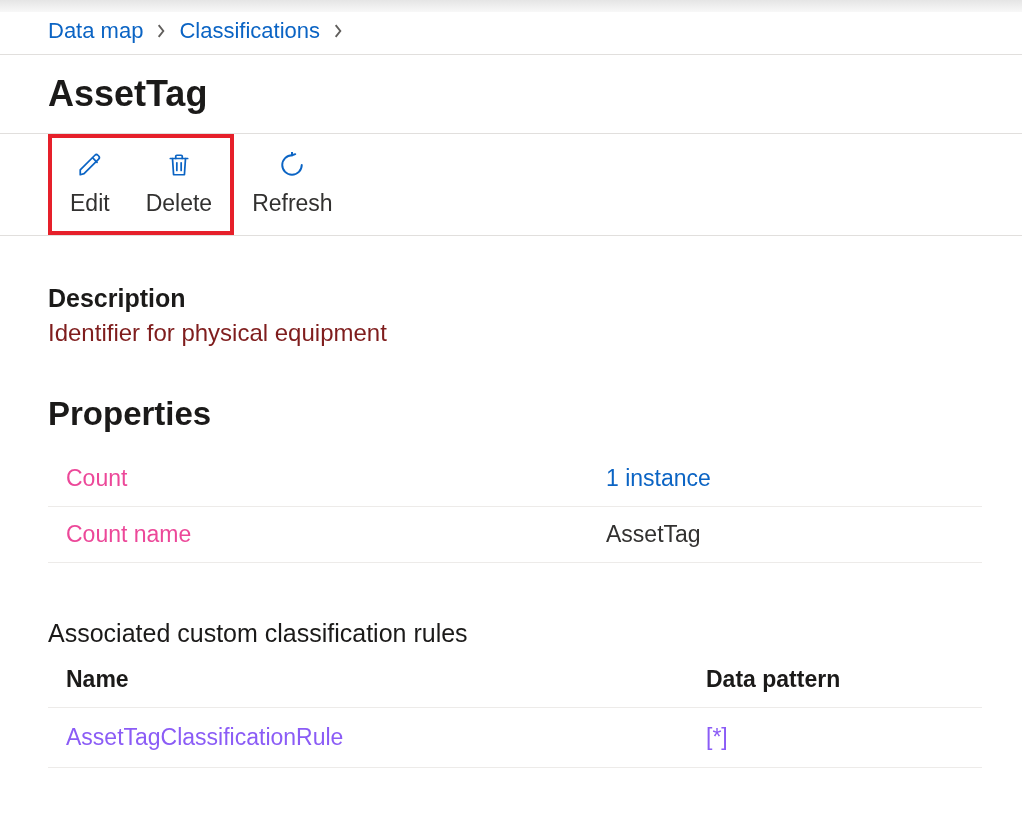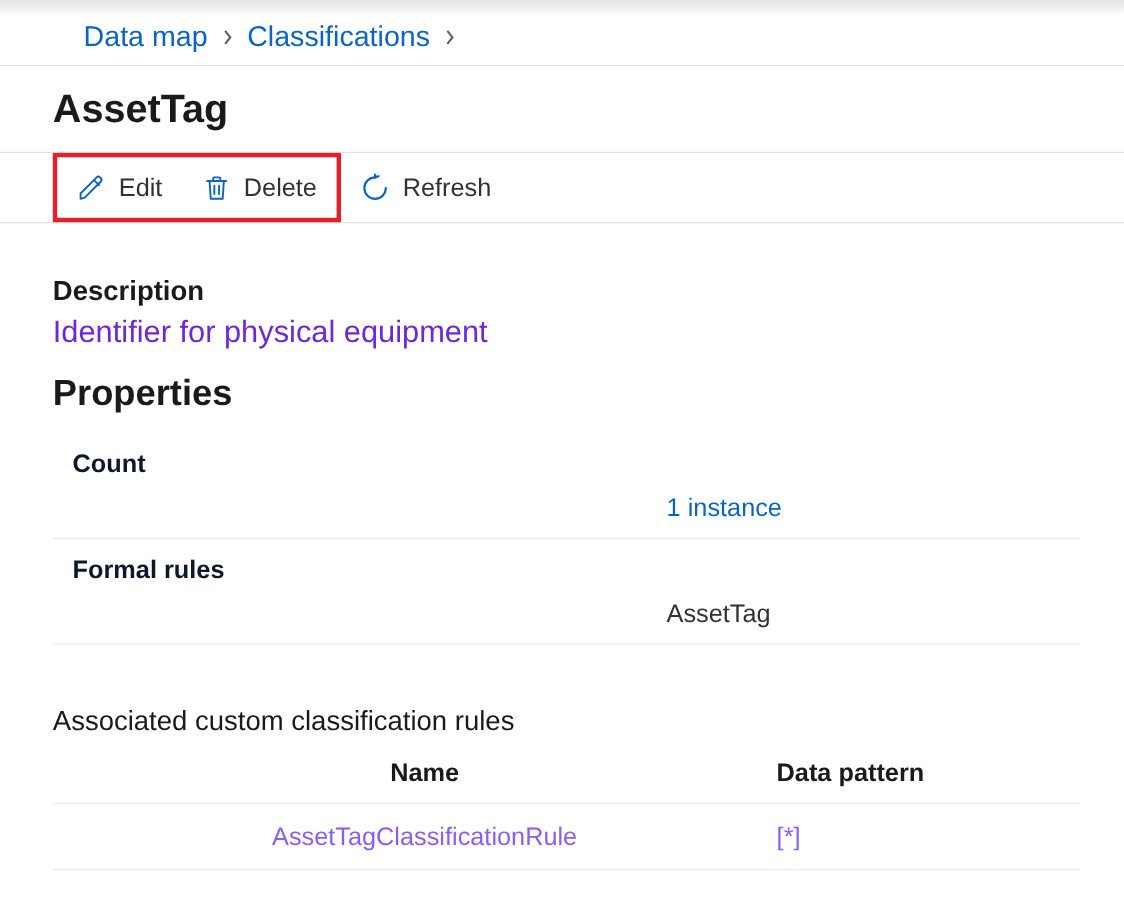--- a/index.html
+++ b/index.html
@@ -12,22 +12,22 @@
     overflow: hidden;
   }
   .top-gradient {
     height: 12px;
     background: linear-gradient(to bottom, #e5e5e5, #f8f8f8);
   }
   .breadcrumb {
     display: flex;
     align-items: center;
     gap: 12px;
-    padding: 6px 0 10px 76px;
-    font-size: 26px;
+    padding: 6px 0 10px 48px;
+    font-size: 22px;
     border-bottom: 1px solid #e1dfdd;
   }
   .breadcrumb a {
     color: #0b64c4;
     text-decoration: none;
     cursor: pointer;
   }
   .breadcrumb .chevron {
     color: #605e5c;
     font-size: 16px;
@@ -51,80 +51,79 @@
     margin-left: 48px;
   }
   .toolbar-item {
     display: flex;
     align-items: center;
     gap: 12px;
     padding: 14px 18px;
     font-size: 23px;
     color: #323130;
     cursor: pointer;
+    flex-direction: column;
   }
   .toolbar-icon {
     display: inline-flex;
     color: #0b64c4;
   }
   .content {
     padding: 48px 40px 0 48px;
   }
   .section-heading {
     font-size: 25px;
     font-weight: 600;
     color: #1b1a19;
     margin-bottom: 6px;
   }
   .description-text {
-    font-size: 28px;
-    color: #6d28d9;
-    margin-bottom: 20px;
+    font-size: 24px;
+    color: #7f1d1d;
+    margin-bottom: 48px;
   }
   .props-heading {
     font-size: 33px;
     font-weight: 600;
     color: #1b1a19;
     margin-bottom: 18px;
   }
   .prop-row {
     display: flex;
     border-bottom: 1px solid #edebe9;
     padding: 14px 0 14px 18px;
     font-size: 23px;
   }
   .prop-label {
     width: 540px;
-    color: #0f172a;
-    font-weight: bold;
+    color: #ec4899;
   }
   .prop-value {
     color: #323130;
-    margin-top: 40px;
   }
   .prop-value.link {
     color: #0b64c4;
     cursor: pointer;
   }
   .assoc-heading {
     font-size: 25px;
     font-weight: 400;
     color: #1b1a19;
     margin-top: 56px;
     margin-bottom: 8px;
   }
   .table-header {
     display: flex;
     border-bottom: 1px solid #edebe9;
     padding: 10px 0 14px 18px;
     font-size: 23px;
     font-weight: 600;
     color: #1b1a19;
   }
-  .col-name { width: 640px; text-align: center; }
+  .col-name { width: 640px; }
   .table-row {
     display: flex;
     border-bottom: 1px solid #edebe9;
     padding: 16px 0 16px 18px;
     font-size: 23px;
     color: #8b5cf6;
   }
   svg { display: block; }
 </style>
 </head>
@@ -190,21 +189,21 @@
   <div class="section-heading">Description</div>
   <div class="description-text">Identifier for physical equipment</div>
 
   <div class="props-heading">Properties</div>
 
   <div class="prop-row">
     <div class="prop-label">Count</div>
     <div class="prop-value link">1 instance</div>
   </div>
   <div class="prop-row">
-    <div class="prop-label">Formal rules</div>
+    <div class="prop-label">Count name</div>
     <div class="prop-value">AssetTag</div>
   </div>
 
   <div class="assoc-heading">Associated custom classification rules</div>
 
   <div class="table-header">
     <div class="col-name">Name</div>
     <div>Data pattern</div>
   </div>
   <div class="table-row">

